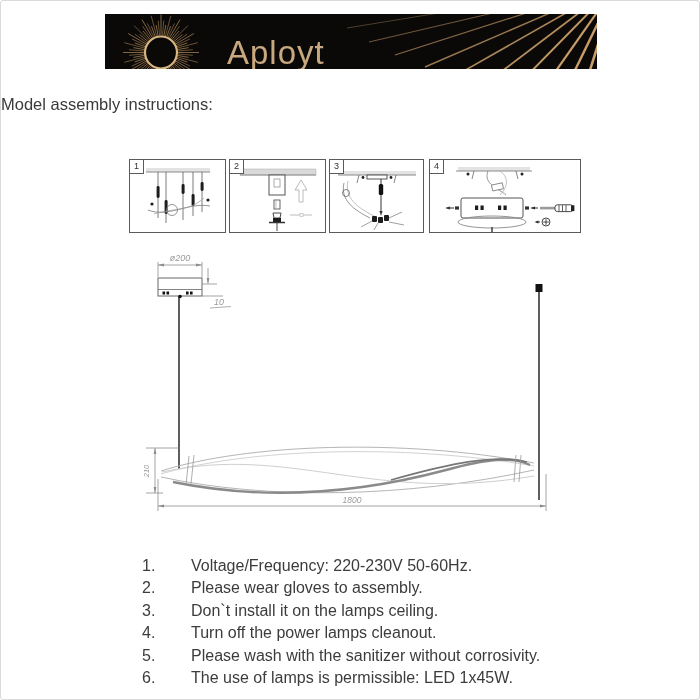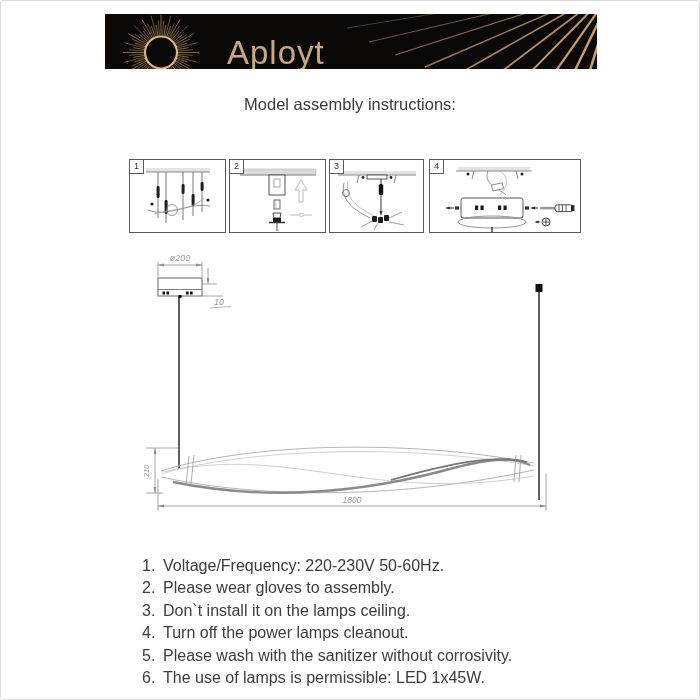--- a/index.html
+++ b/index.html
@@ -7,39 +7,39 @@
         border:1px solid #dadada;border-radius:3px;overflow:hidden;
         font-family:"Liberation Sans",sans-serif;}
   
   .banner{position:absolute;left:104px;top:13px;width:492px;height:55px;
           background:#0b0908;overflow:hidden;}
   .sunburst{position:absolute;left:12px;top:0;}
   .brand{position:absolute;left:122px;top:0;height:77px;line-height:77px;
          font-size:33px;color:#c8a87e;letter-spacing:1px;font-weight:400;}
   .rays{position:absolute;right:0;top:0;}
   
-  .hdr{position:absolute;left:0;top:94px;width:100%;text-align:center;color:#3a3a3a;}
+  .hdr{position:absolute;left:0;top:94px;width:100%;color:#3a3a3a;}
   .hdr .t1{font-size:16.5px;line-height:19px;}
   .hdr .t2{font-size:16.5px;line-height:19px;}
   
   .step{position:absolute;top:158px;height:74px;border:1px solid #5a5a5a;background:#fff;box-sizing:border-box;}
   .step .num{position:absolute;left:-1px;top:-1px;width:13px;height:13px;border:1px solid #5a5a5a;
              font-size:9px;line-height:13px;text-align:center;color:#333;background:#fff;}
   .s1{left:128px;width:97px;}
   .s2{left:228px;width:97px;}
   .s3{left:328px;width:95px;}
   .s4{left:428px;width:152px;}
   
   .draw{position:absolute;left:60px;top:250px;}
   .dimtxt{font-style:italic;fill:#9a9a9a;}
   
   .list{position:absolute;left:141px;top:554px;width:460px;color:#3c3c3c;}
   .li{display:flex;font-size:16px;line-height:22.4px;}
   .li .n{width:21px;flex:none;}
-  .li .tx{flex:1;}
+  .li .tx{flex:1;margin-left:28px;}
 </style>
 </head>
 <body>
 
 <div class="page">
 
   <div class="banner">
     <svg class="sunburst" width="88" height="77" viewBox="0 0 88 77">
       <g>
           <line x1="61" y1="38.5" x2="82" y2="38.5" stroke="#c79e68" stroke-width="0.7" opacity="0.9"></line>

